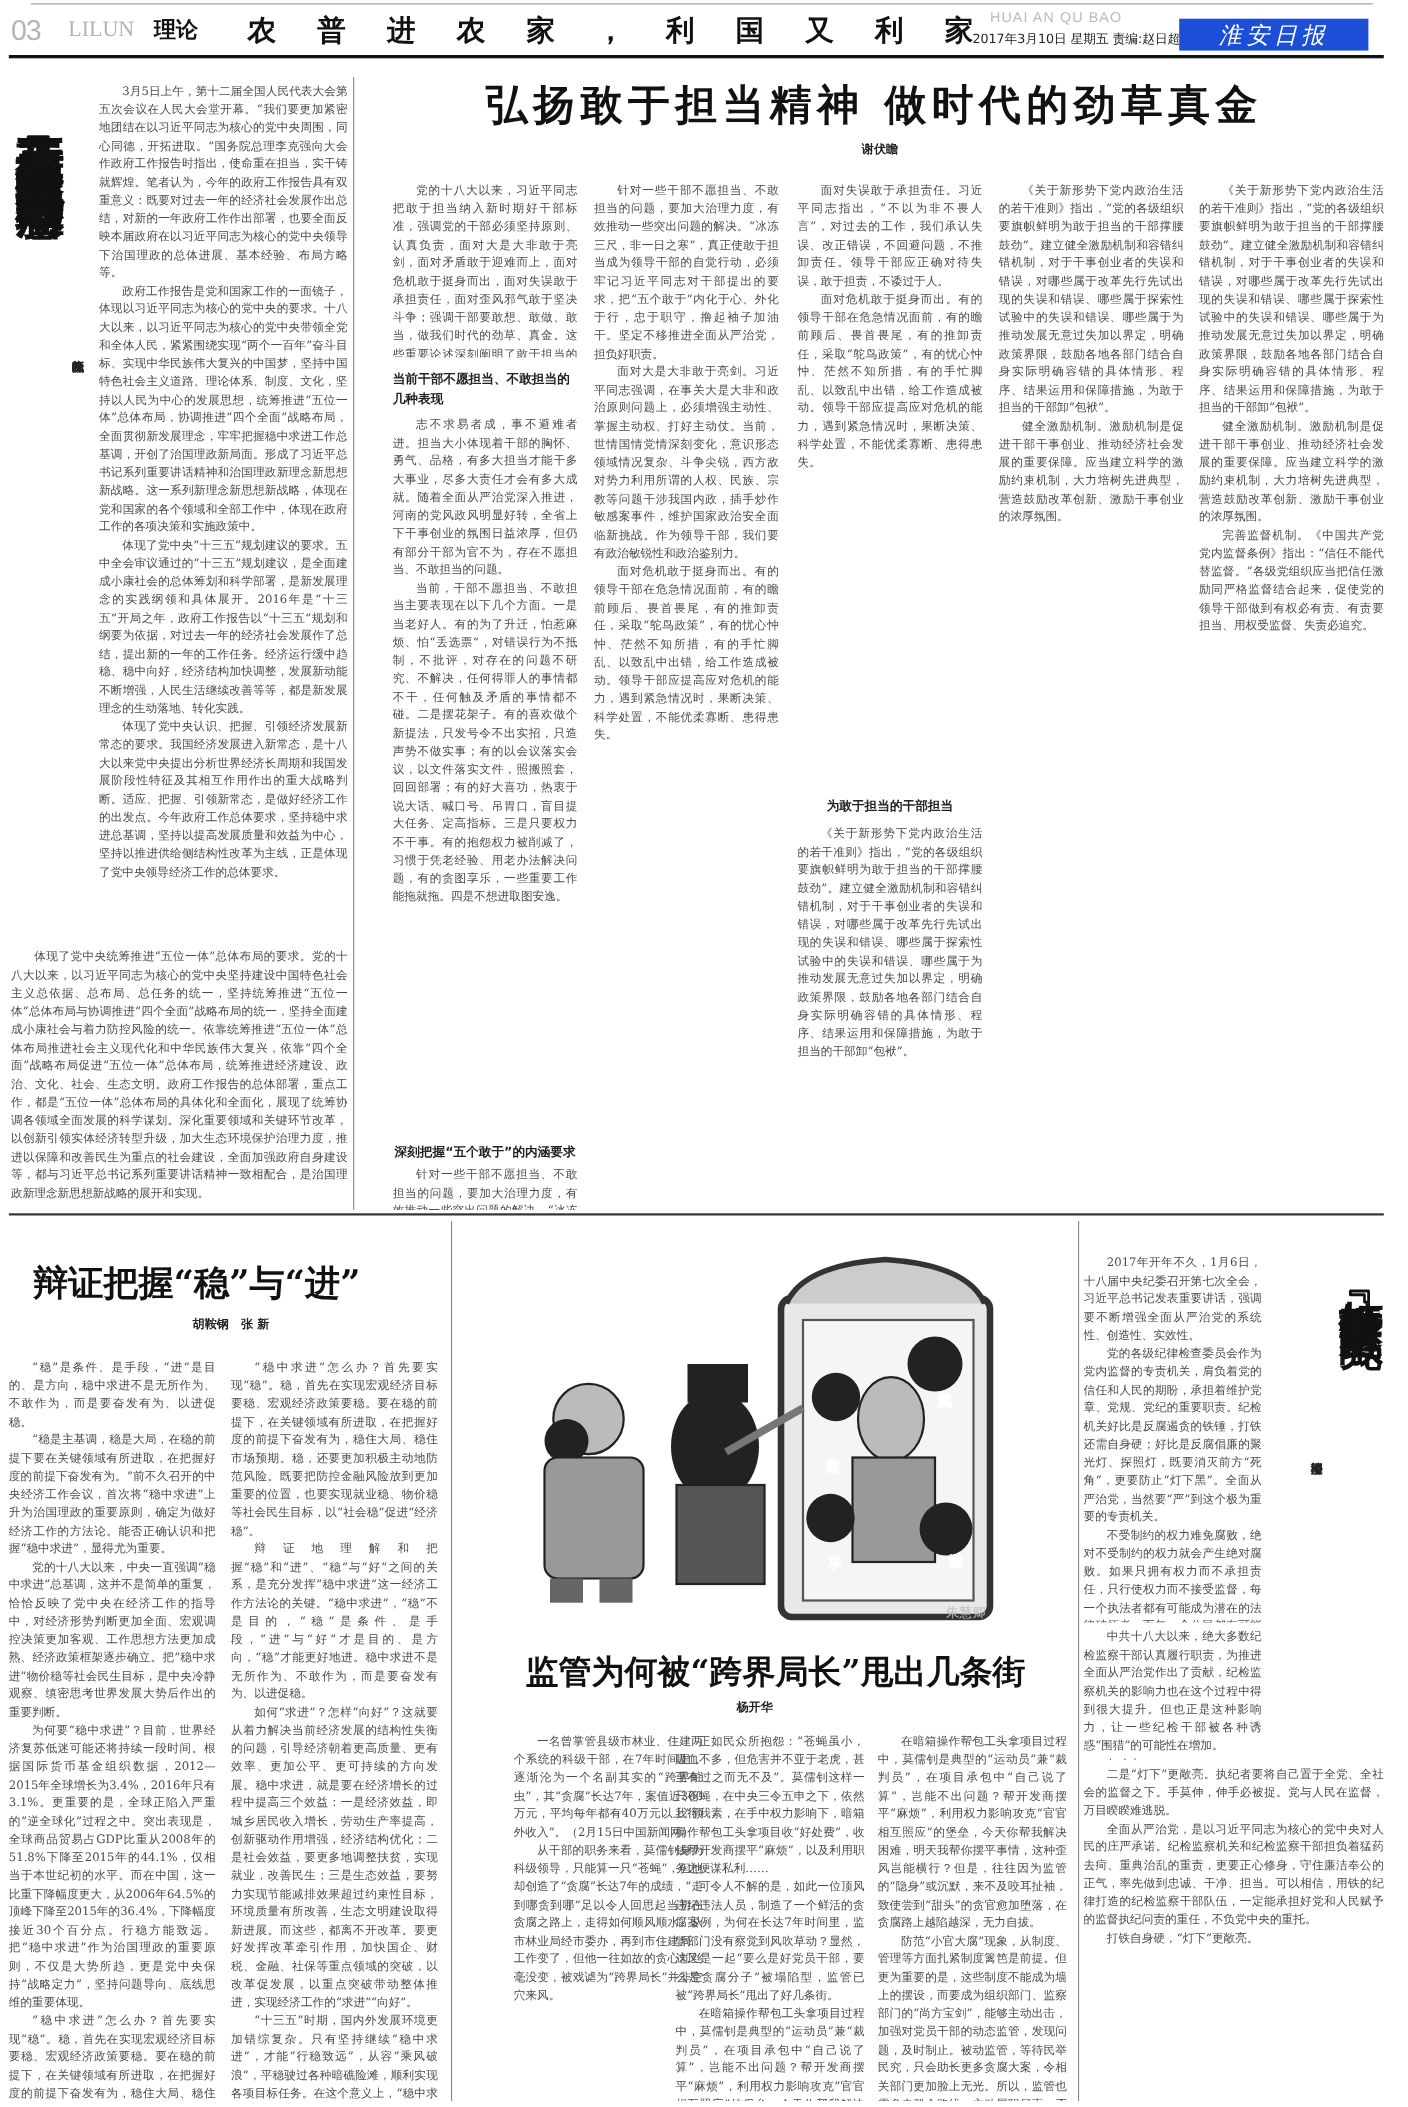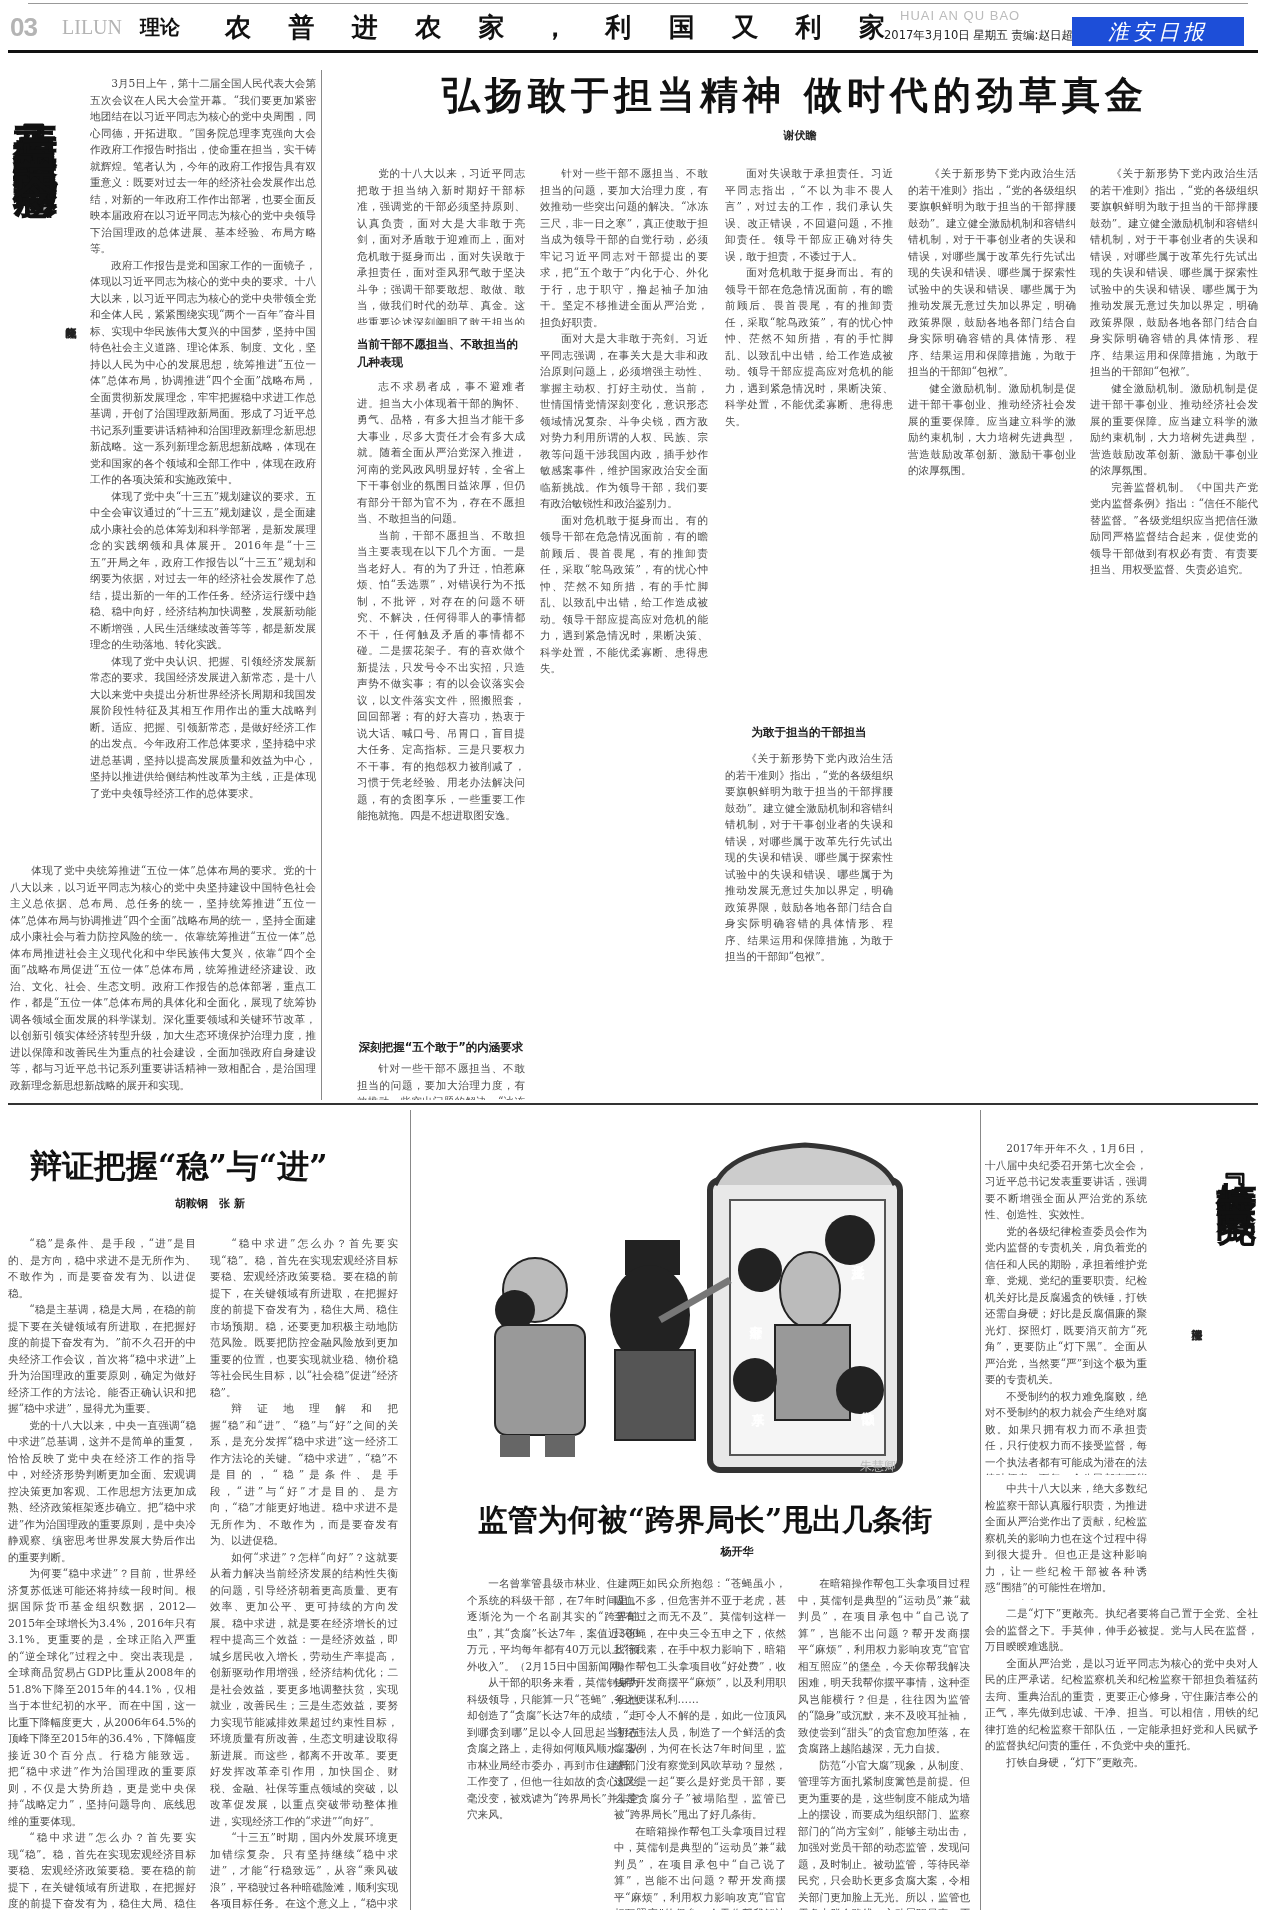--- a/index.html
+++ b/index.html
@@ -1,20 +1,20 @@
 <!DOCTYPE html>
 <html><head>
 <meta charset="utf-8">
 <style>
 *{box-sizing:border-box;margin:0;padding:0}
 html,body{width:1280px;height:1915px;background:#fff;overflow:hidden}
 body{font-family:"DejaVu Serif","Liberation Serif",serif;color:#3a3a3a;position:relative}
 .abs{position:absolute}
 .masthead-topline{left:28px;top:3px;width:1220px;height:1px;background:#999}
-.page-num{left:10px;top:12px;font-family:"Liberation Sans","DejaVu Sans",sans-serif;font-size:26px;font-weight:bold;color:#b4b4b4;letter-spacing:-1px}
+.page-num{left:10px;top:12px;font-family:"Liberation Sans","DejaVu Sans",sans-serif;font-size:26px;font-weight:normal;color:#b4b4b4;letter-spacing:-1px}
 .section-en{left:62px;top:16px;font-family:Liberation Serif, serif;font-size:20px;color:#b4b4b4}
 .section-cn{left:140px;top:14px;font-family:"DejaVu Sans",sans-serif;font-size:20px;font-weight:bold;color:#111}
 .slogan{left:225px;top:10px;width:660px;display:flex;justify-content:space-between;font-size:26px;font-weight:bold;color:#111}
 .paper-en{left:900px;top:8px;font-family:"Liberation Sans","DejaVu Sans",sans-serif;font-size:13px;color:#bbb;letter-spacing:1px}
 .date-line{left:884px;top:28px;font-family:"DejaVu Sans",sans-serif;font-size:11.5px;color:#222}
 .logo{left:1072px;top:17px;width:172px;height:29px;background:#1d4ed8;color:#fff;font-size:21px;font-style:italic;display:flex;align-items:center;justify-content:center;letter-spacing:4px}
 .masthead-rule{left:8px;top:50px;width:1250px;height:3px;background:#111}
 .col-text{font-size:10.6px;line-height:16.5px;text-align:justify;color:#4a4a4a;overflow:hidden}
 .col-text p{text-indent:2em}
 .vtitle{writing-mode:vertical-rl;font-weight:900;color:#111;font-family:"DejaVu Serif",serif;letter-spacing:2px}
@@ -102,21 +102,21 @@
   <p>完善监督机制。《中国共产党党内监督条例》指出：“信任不能代替监督。”各级党组织应当把信任激励同严格监督结合起来，促使党的领导干部做到有权必有责、有责要担当、用权受监督、失责必追究。</p>
 </div>
 
 <div class="abs divider" style="left:8px;top:1103px;width:1250px;height:2px;background:#333;"></div>
 
 <div class="abs headline" style="left:30px;top:1145px;font-size:32px;">辩证把握“稳”与“进”</div>
 <div class="abs byline" style="left:120px;top:1196px;width:180px;">胡鞍钢　张 新</div>
 <div class="abs col-text" style="left:8px;top:1235px;width:188px;height:675px;">
   <p>“稳”是条件、是手段，“进”是目的、是方向，稳中求进不是无所作为、不敢作为，而是要奋发有为、以进促稳。</p>
   <p>“稳是主基调，稳是大局，在稳的前提下要在关键领域有所进取，在把握好度的前提下奋发有为。”前不久召开的中央经济工作会议，首次将“稳中求进”上升为治国理政的重要原则，确定为做好经济工作的方法论。能否正确认识和把握“稳中求进”，显得尤为重要。</p>
-  <p>党的十八大以来，中央一直强调“稳中求进”总基调，这并不是简单的重复，恰恰反映了党中央在经济工作的指导中，对经济形势判断更加全面、宏观调控决策更加客观、工作思想方法更加成熟、经济政策框架逐步确立。把“稳中求进”作为治国理政的重要原则，是中央冷静观察、缜密思考世界发展大势后作出的重要判断。</p>
+  <p>党的十八大以来，中央一直强调“稳中求进”总基调，这并不是简单的重复，恰恰反映了党中央在经济工作的指导中，对经济形势判断更加全面、宏观调控决策更加客观、工作思想方法更加成熟、经济政策框架逐步确立。把“稳中求进”物价稳等社会民生目标，是中央冷静观察、缜密思考世界发展大势后作出的重要判断。</p>
   <p>为何要“稳中求进”？目前，世界经济复苏低迷可能还将持续一段时间。根据国际货币基金组织数据，2012—2015年全球增长为3.4%，2016年只有3.1%。更重要的是，全球正陷入严重的“逆全球化”过程之中。突出表现是，全球商品贸易占GDP比重从2008年的51.8%下降至2015年的44.1%，仅相当于本世纪初的水平。而在中国，这一比重下降幅度更大，从2006年64.5%的顶峰下降至2015年的36.4%，下降幅度接近30个百分点。行稳方能致远。把“稳中求进”作为治国理政的重要原则，不仅是大势所趋，更是党中央保持“战略定力”，坚持问题导向、底线思维的重要体现。</p>
   <p>“稳中求进”怎么办？首先要实现“稳”。稳，首先在实现宏观经济目标要稳、宏观经济政策要稳。要在稳的前提下，在关键领域有所进取，在把握好度的前提下奋发有为，稳住大局、稳住市场预期。稳，还要更加积极主动地防范风险。既要把防控金融风险放到更加重要的位置，也要实现就业稳、物价稳等社会民生目标，以“社会稳”促进“经济稳”。</p>
 </div>
 <div class="abs col-text" style="left:210px;top:1235px;width:188px;height:675px;">
   <p>“稳中求进”怎么办？首先要实现“稳”。稳，首先在实现宏观经济目标要稳、宏观经济政策要稳。要在稳的前提下，在关键领域有所进取，在把握好度的前提下奋发有为，稳住大局、稳住市场预期。稳，还要更加积极主动地防范风险。既要把防控金融风险放到更加重要的位置，也要实现就业稳、物价稳等社会民生目标，以“社会稳”促进“经济稳”。</p>
   <p>辩证地理解和把握“稳”和“进”、“稳”与“好”之间的关系，是充分发挥“稳中求进”这一经济工作方法论的关键。“稳中求进”，“稳”不是目的，“稳”是条件、是手段，“进”与“好”才是目的、是方向，“稳”才能更好地进。稳中求进不是无所作为、不敢作为，而是要奋发有为、以进促稳。</p>
   <p>如何“求进”？怎样“向好”？这就要从着力解决当前经济发展的结构性失衡的问题，引导经济朝着更高质量、更有效率、更加公平、更可持续的方向发展。稳中求进，就是要在经济增长的过程中提高三个效益：一是经济效益，即城乡居民收入增长，劳动生产率提高，创新驱动作用增强，经济结构优化；二是社会效益，要更多地调整扶贫，实现就业，改善民生；三是生态效益，要努力实现节能减排效果超过约束性目标，环境质量有所改善，生态文明建设取得新进展。而这些，都离不开改革。要更好发挥改革牵引作用，加快国企、财税、金融、社保等重点领域的突破，以改革促发展，以重点突破带动整体推进，实现经济工作的“求进”“向好”。</p>
   <p>“十三五”时期，国内外发展环境更加错综复杂。只有坚持继续“稳中求进”，才能“行稳致远”，从容“乘风破浪”，平稳驶过各种暗礁险滩，顺利实现各项目标任务。在这个意义上，“稳中求进”的重要性无论怎样强调都不为过。</p>
 </div>
 <div class="abs divider" style="left:410px;top:1110px;width:1px;height:800px;"></div>
@@ -143,21 +143,21 @@
     <circle cx="95" cy="150" r="32" fill="#bbb" stroke="#222" stroke-width="2"></circle>
     <circle cx="75" cy="170" r="20" fill="#222"></circle>
     <rect x="55" y="185" width="90" height="110" rx="12" fill="#999" stroke="#222" stroke-width="2"></rect>
     <rect x="60" y="295" width="30" height="22" fill="#666"></rect>
     <rect x="105" y="295" width="30" height="22" fill="#666"></rect>
     <text x="420" y="330" fill="#bbb" font-size="12" font-family="DejaVu Sans, sans-serif">朱慧卿</text>
   </svg>
 </div>
 
 <div class="abs headline" style="left:430px;top:1500px;width:550px;text-align:center;font-size:30px;">监管为何被“跨界局长”甩出几条街</div>
-<div class="abs byline" style="left:637px;top:1544px;width:200px;">杨开华</div>
+<div class="abs byline" style="left:586px;top:1544px;width:200px;">杨开华</div>
 <div class="abs col-text" style="left:430px;top:1575px;width:172px;height:335px;margin-left:37px;">
   <p>一名曾掌管县级市林业、住建两个系统的科级干部，在7年时间里，逐渐沦为一个名副其实的“跨界蛀虫”，其“贪腐”长达7年，案值近300万元，平均每年都有40万元以上“额外收入”。（2月15日中国新闻网）</p>
   <p>从干部的职务来看，莫儒钊身为科级领导，只能算一只“苍蝇”，但他却创造了“贪腐”长达7年的成绩，“走到哪贪到哪”足以令人回思起当初在贪腐之路上，走得如何顺风顺水。从市林业局经市委办，再到市住建局，工作变了，但他一往如故的贪心却丝毫没变，被戏谑为“跨界局长”并非空穴来风。</p>
 </div>
 <div class="abs col-text" style="left:614px;top:1575px;width:172px;height:335px;">
   <p>正如民众所抱怨：“苍蝇虽小，吸血不多，但危害并不亚于老虎，甚至有过之而无不及”。莫儒钊这样一只苍蝇，在中央三令五申之下，依然我行我素，在手中权力影响下，暗箱操作帮包工头拿项目收“好处费”，收钱帮开发商摆平“麻烦”，以及利用职务之便谋私利……</p>
   <p>可令人不解的是，如此一位顶风违纪违法人员，制造了一个鲜活的贪腐案例，为何在长达7年时间里，监管部门没有察觉到风吹草动？显然，这又是一起“要么是好党员干部，要么是贪腐分子”被塌陷型，监管已被“跨界局长”甩出了好几条街。</p>
   <p>在暗箱操作帮包工头拿项目过程中，莫儒钊是典型的“运动员”兼“裁判员”，在项目承包中“自己说了算”，岂能不出问题？帮开发商摆平“麻烦”，利用权力影响攻克“官官相互照应”的堡垒，今天你帮我解决困难，明天我帮你摆平事情，这种歪风岂能横行？但是，往往因为监管的“隐身”或沉默，来不及咬耳扯袖，致使尝到“甜头”的贪官愈加堕落，在贪腐路上越陷越深，无力自拔。</p>
 </div>
 <div class="abs col-text" style="left:798px;top:1575px;width:172px;height:335px;">

